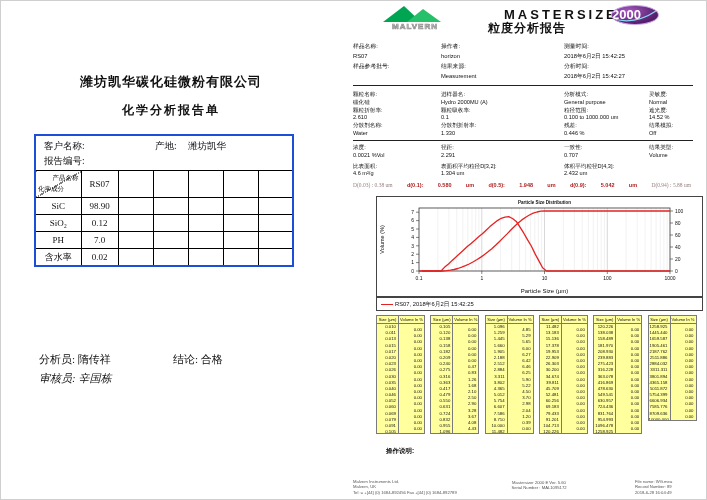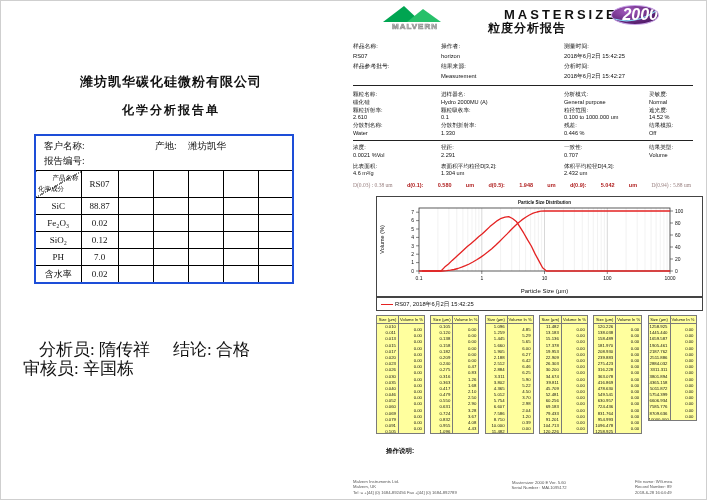--- a/index.html
+++ b/index.html
@@ -19,31 +19,31 @@
   table.chem-table{border:2px solid #1d4ed8;}
   tr.info-row td{height:34px;position:relative;}
   tr.head-row td{height:26px;}
   tr.comp-row td{height:16px;}
   .info-cell{position:relative;width:100%;height:34px;}
   .info-line{position:absolute;font-size:9.5px;white-space:nowrap;}
   .diag-cell{position:relative;background:
     linear-gradient(to bottom right,transparent 49.3%,#000 49.3%,#000 50.7%,transparent 50.7%);}
   .diag-top{position:absolute;right:2px;top:3px;font-size:6.5px;}
   .diag-bottom{position:absolute;left:2px;bottom:3px;font-size:6.5px;}
-  .sig{position:absolute;font-size:17px;white-space:nowrap;}
+  .sig{position:absolute;font-size:11px;white-space:nowrap;margin-top:14px;}
   
   #right-report{position:absolute;left:340px;top:0;width:367px;height:500px;}
   .logo-tri{left:42px;top:3px;}
   .brand{left:40px;top:21px;width:68px;text-align:center;font-size:8px;font-weight:bold;letter-spacing:1px;
     color:#d9d9d9;-webkit-text-stroke:0.7px #8f8f8f;}
   .product{left:163px;top:6px;font-size:13px;letter-spacing:3px;font-weight:600;white-space:nowrap;}
   .model-oval{left:270px;top:4px;width:46px;height:18px;border-radius:50%;
     background:radial-gradient(ellipse at 35% 30%,#a55cc0,#5b2172 65%,#3a0f52);
-    border:1px solid #c9a2e8;color:#fff;font-style:italic;font-weight:bold;font-size:16px;
-    text-align:right;line-height:17px;overflow:hidden;}
+    border:1px solid #c9a2e8;color:#fff;font-weight:bold;font-size:13px;
+    text-align:left;line-height:17px;overflow:hidden;}
   .model-oval svg{position:absolute;left:0;top:0;}
   .model-text{position:relative;}
   .rtitle{left:147px;top:19px;font-size:12px;font-weight:bold;letter-spacing:1px;white-space:nowrap;}
   .small-col{position:absolute;font-size:5.8px;line-height:10px;white-space:nowrap;}
   .hr{position:absolute;height:0;border-top:1.5px solid #222;width:340px;left:12px;}
   .param-col,.res-col{position:absolute;top:0;font-size:5.6px;line-height:7.8px;white-space:nowrap;}
   #params-grid,#results-grid{position:absolute;left:0;width:367px;}
   #params-grid{top:90px;}
   #results-grid{top:143px;}
   .param-col:nth-child(1),.res-col:nth-child(1){left:12px;}
@@ -106,30 +106,21 @@
         </td>
         <td>RS07</td>
         <td></td>
         <td></td>
         <td></td>
         <td></td>
         <td></td>
       </tr>
     <tr class="comp-row">
           <td>SiC</td>
-          <td>88.87</td>
-          <td></td>
-          <td></td>
-          <td></td>
-          <td></td>
-          <td></td>
-        </tr>
-        <tr class="comp-row">
-          <td>Fe₂O₃</td>
-          <td>0.02</td>
+          <td>98.90</td>
           <td></td>
           <td></td>
           <td></td>
           <td></td>
           <td></td>
         </tr>
         <tr class="comp-row">
           <td>SiO₂</td>
           <td>0.12</td>
           <td></td>
@@ -160,21 +151,21 @@
   </table>
 
   <span class="sig" style="left:38px;top:337px;">
     <span>分析员:</span>
     <span>隋传祥</span>
   </span>
   <span class="sig" style="left:172px;top:337px;">
     <span>结论:</span>
     <span>合格</span>
   </span>
-  <span class="sig" style="left:22px;top:356px;">
+  <span class="sig" style="left:38px;top:356px;font-style:italic;">
     <span>审核员:</span>
     <span>辛国栋</span>
   </span>
 </div>
 
 <div id="right-report">
   <svg class="abs logo-tri" width="64" height="18" viewBox="0 0 64 18">
     <polygon points="0,18 21,2 38,18" fill="#00a551"></polygon>
     <polygon points="24,18 40,5 58,18" fill="#27c06a"></polygon>
   </svg>

